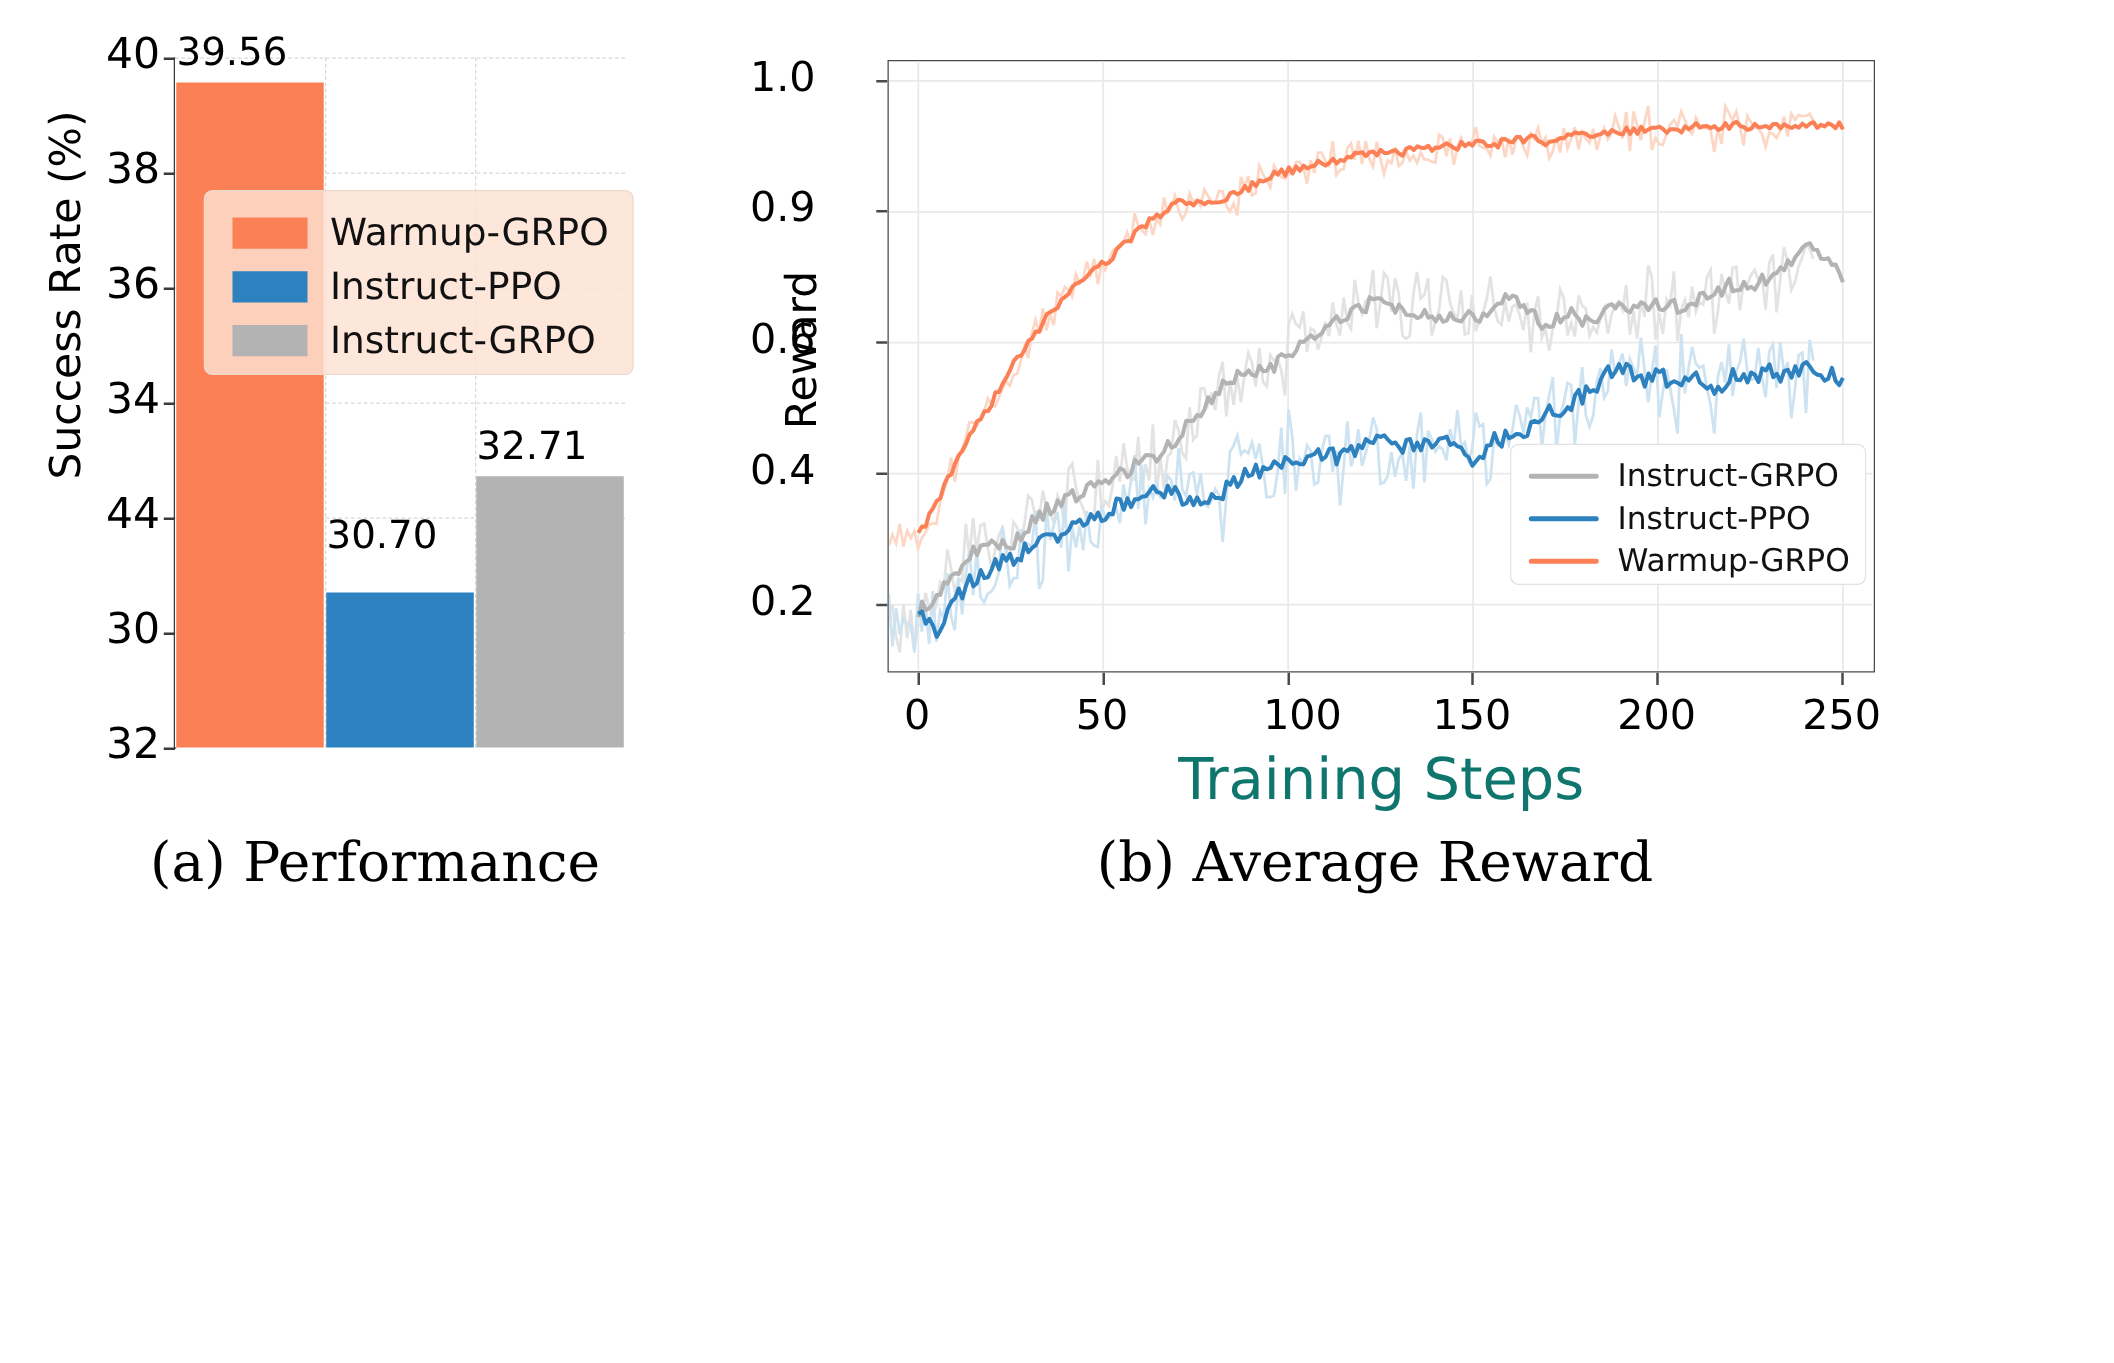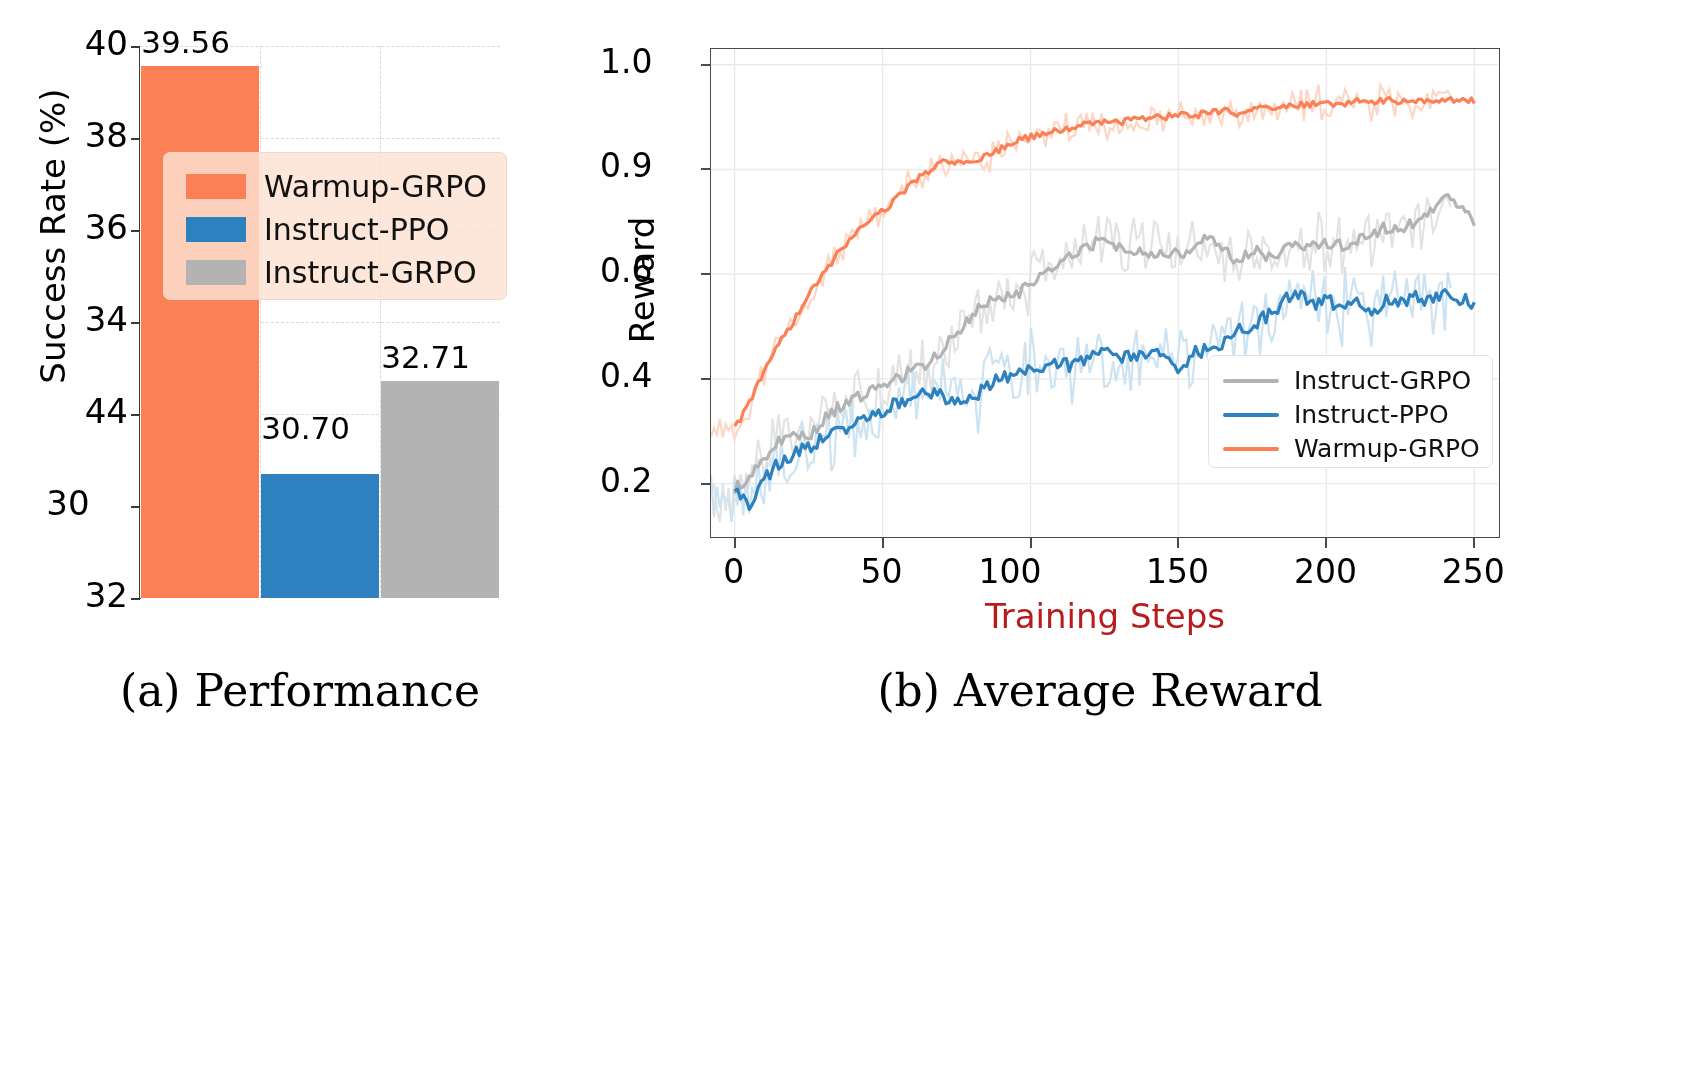--- a/index.html
+++ b/index.html
@@ -176,23 +176,23 @@
     transform: rotate(-90deg);
     font-size: 34px;
     text-align: center;
     color: #000;
   }
   #line-xtitle {
     position: absolute;
     left: 110px;
     top: 596px;
     width: 790px;
-    font-size: 34px;
-    text-align: center;
-    color: #b91c1c;
+    font-size: 46px;
+    text-align: center;
+    color: #0f766e;
   }
 
   
   #line-legend {
     position: absolute;
     left: 608px;
     top: 355px;
     width: 285px;
     height: 113px;
     background: #ffffff;
@@ -252,21 +252,21 @@
 </head>
 <body>
 
 <div class="panel" id="bar-panel">
 
   <div id="bar-yaxis"></div>
   <div id="bar-axis-title">Success Rate (%)</div>
 
   <div id="bar-ylabels">
       <div class="bar-ylabel" style="top: 575px; right: 1563px; width: 120px; left: 8px;">32</div>
-      <div class="bar-ylabel" style="top: 483px; right: 1563px; width: 120px; left: 8px; text-align: center;">30</div>
+      <div class="bar-ylabel" style="top: 483px; right: 1563px; width: 120px; left: 8px;">30</div>
       <div class="bar-ylabel" style="top: 391px; right: 1563px; width: 120px; left: 8px;">44</div>
       <div class="bar-ylabel" style="top: 299px; right: 1563px; width: 120px; left: 8px;">34</div>
       <div class="bar-ylabel" style="top: 207px; right: 1563px; width: 120px; left: 8px;">36</div>
       <div class="bar-ylabel" style="top: 115px; right: 1563px; width: 120px; left: 8px;">38</div>
       <div class="bar-ylabel" style="top: 23px; right: 1563px; width: 120px; left: 8px;">40</div>
     </div>
   <div id="bar-yticks">
       <div class="ytick-mark" style="top: 598px;"></div>
       <div class="ytick-mark" style="top: 506px;"></div>
       <div class="ytick-mark" style="top: 414px;"></div>
@@ -324,21 +324,21 @@
   <div id="line-ylabels">
       <div class="line-ylabel" style="top: 460.634px; left: 0px; width: 95px;">0.2</div>
       <div class="line-ylabel" style="top: 355.903px; left: 0px; width: 95px;">0.4</div>
       <div class="line-ylabel" style="top: 251.172px; left: 0px; width: 95px;">0.6</div>
       <div class="line-ylabel" style="top: 146.441px; left: 0px; width: 95px;">0.9</div>
       <div class="line-ylabel" style="top: 41.7097px; left: 0px; width: 95px;">1.0</div>
     </div>
   <div id="line-xlabels">
       <div class="line-xlabel" style="left: 83.6692px; width: 100px;">0</div>
       <div class="line-xlabel" style="left: 231.602px; width: 100px;">50</div>
-      <div class="line-xlabel" style="left: 360px; width: 100px;">100</div>
+      <div class="line-xlabel" style="left: 392px; width: 100px;">100</div>
       <div class="line-xlabel" style="left: 527.466px; width: 100px;">150</div>
       <div class="line-xlabel" style="left: 675.398px; width: 100px;">200</div>
       <div class="line-xlabel" style="left: 823.331px; width: 100px;">250</div>
     </div>
   <div id="line-yticks">
       <div class="ytick-mark-b" style="top: 482.634px;"></div>
       <div class="ytick-mark-b" style="top: 377.903px;"></div>
       <div class="ytick-mark-b" style="top: 273.172px;"></div>
       <div class="ytick-mark-b" style="top: 168.441px;"></div>
       <div class="ytick-mark-b" style="top: 63.7097px;"></div>

